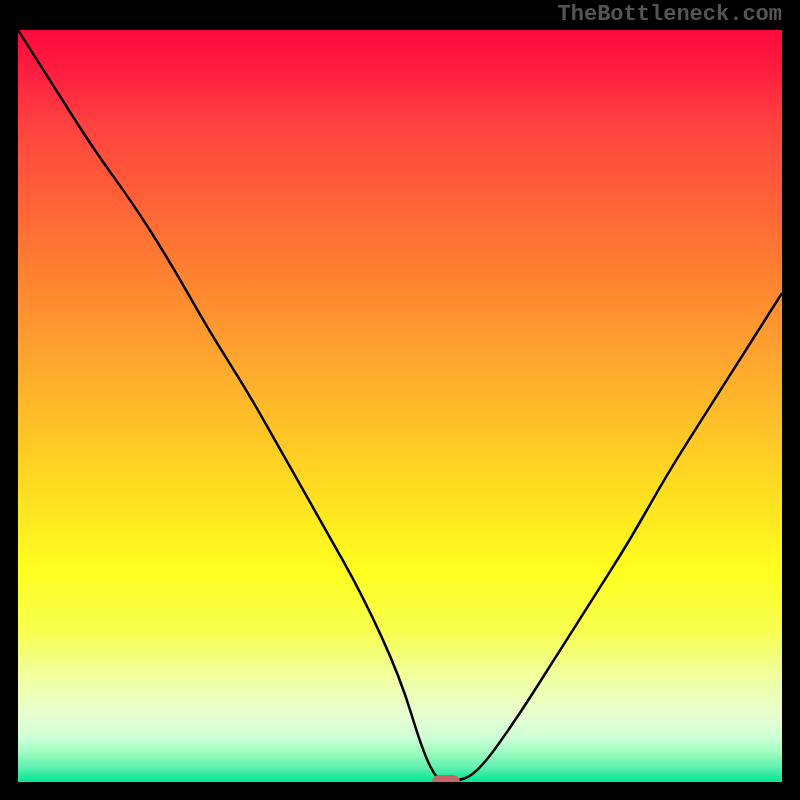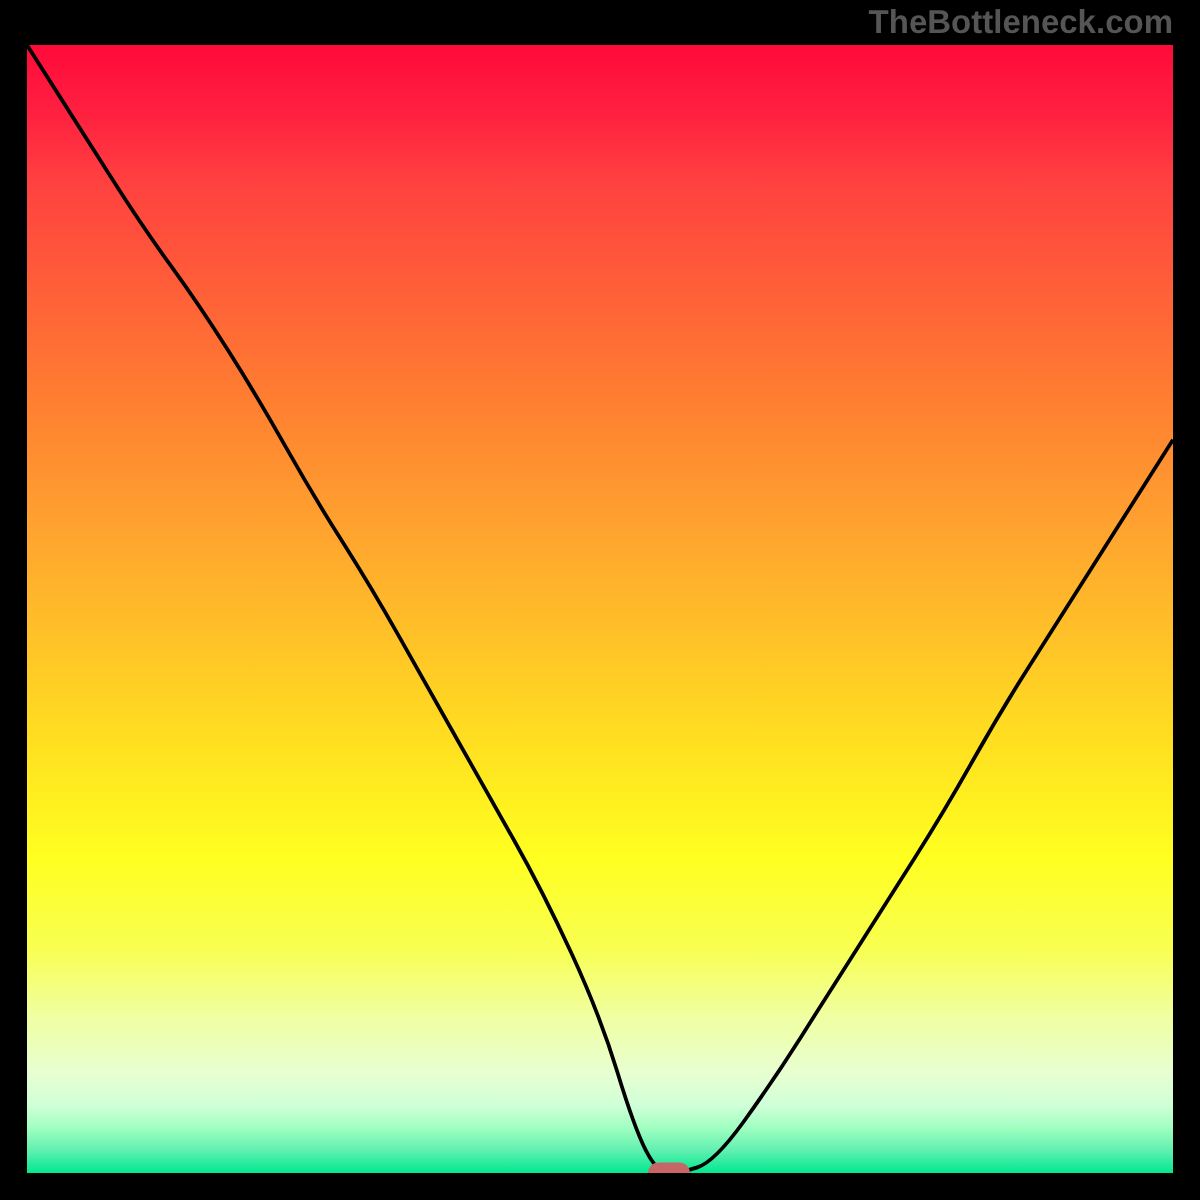--- a/index.html
+++ b/index.html
@@ -13,20 +13,21 @@
     overflow: hidden;
   }
   .watermark {
     position: absolute;
     top: 2px;
     right: 18px;
     color: #555;
     font-size: 22px;
     font-weight: bold;
     z-index: 10;
+    font-family: Liberation Mono, monospace;
   }
   .plot-area {
     position: absolute;
     left: 18px;
     top: 30px;
     width: 764px;
     height: 752px;
     overflow: hidden;
   }
   .gradient-bg {

